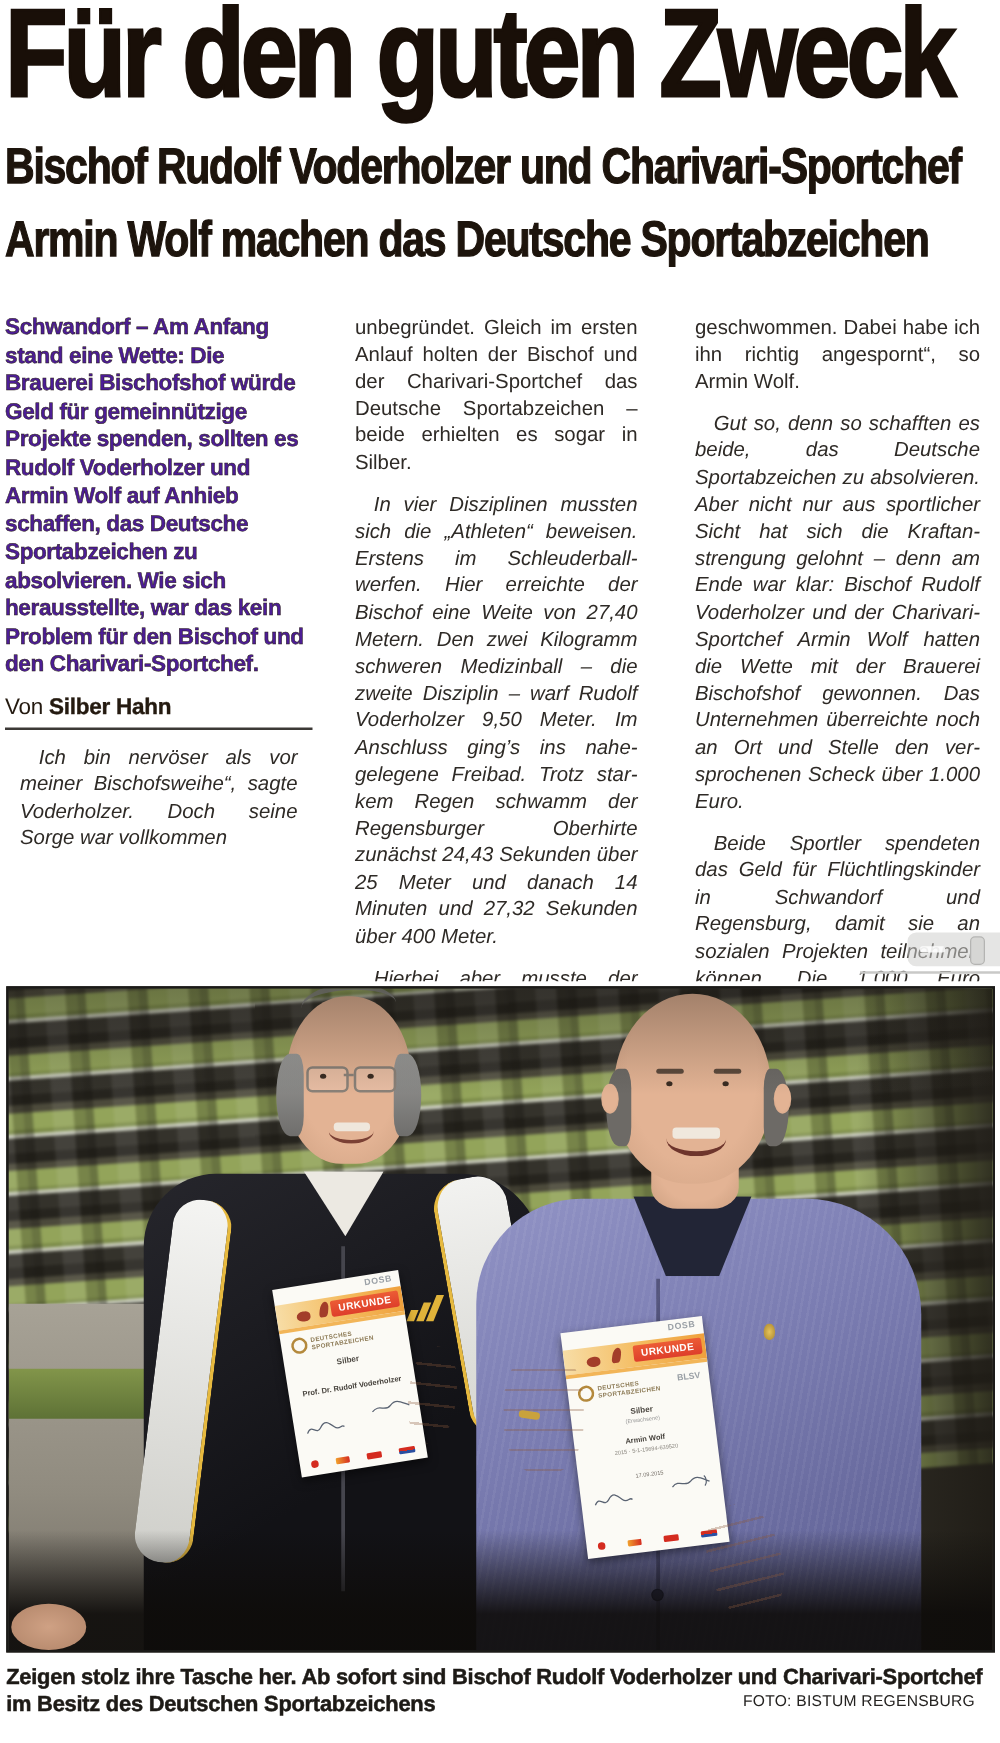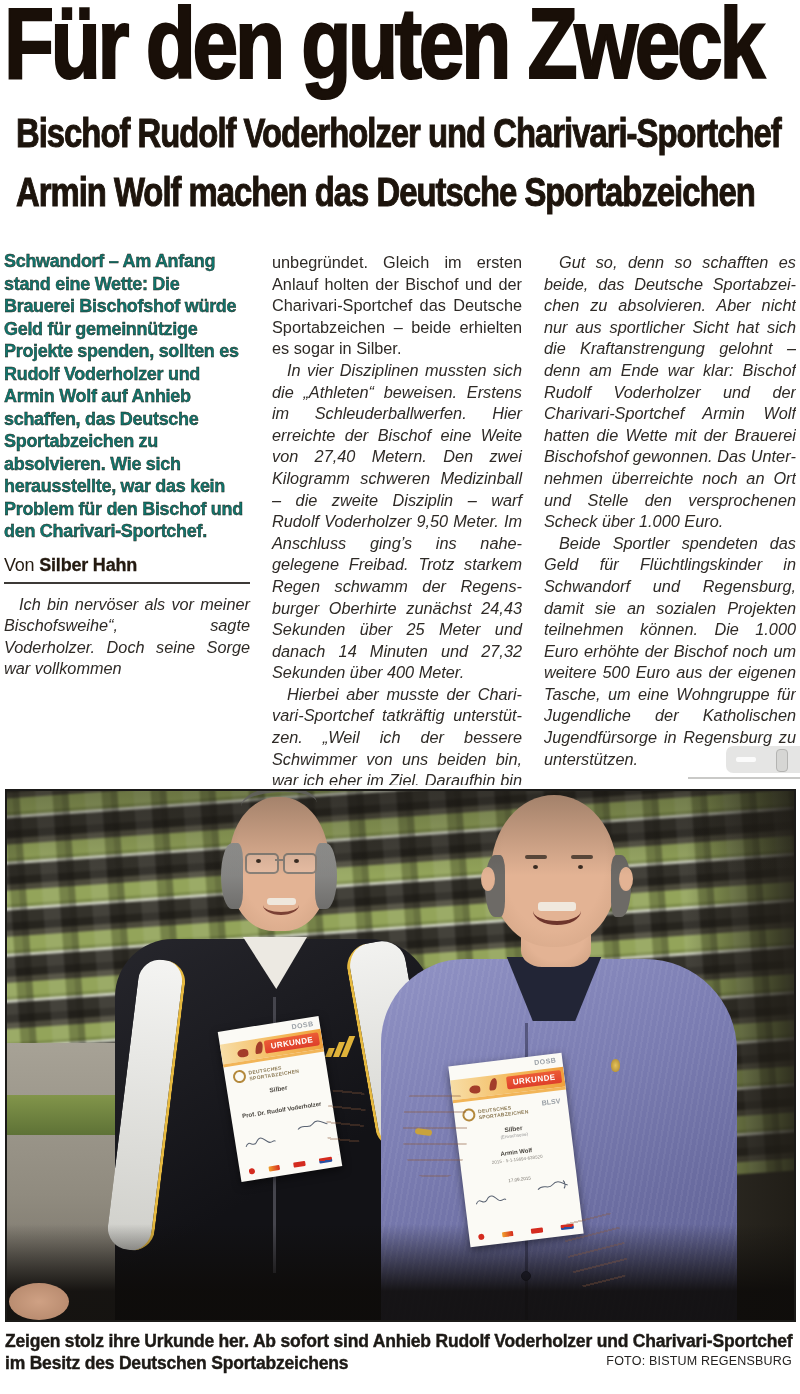--- a/index.html
+++ b/index.html
@@ -4,34 +4,34 @@
 <style>
   html,body{margin:0;padding:0;background:#fff;}
   .page{position:relative;width:800px;height:1394px;background:#fff;overflow:hidden;
         font-family:"Liberation Sans",sans-serif;color:#241c14;}
 
   
   .headline{margin:-6px 0 0 4px;white-space:nowrap;}
   .headline .squeeze{display:inline-block;transform:scaleX(.82);transform-origin:0 50%;
         font-size:100px;line-height:98px;font-weight:700;letter-spacing:-4px;color:#190f08;
         -webkit-text-stroke:2.2px #190f08;}
-  .subhead{margin:12px 0 0 16px;}
+  .subhead{margin:12px 0 0 4px;}
   .subhead div{white-space:nowrap;transform:scaleX(.82);transform-origin:0 50%;
         font-size:40px;line-height:59px;font-weight:700;letter-spacing:-1.2px;color:#1d140c;
         -webkit-text-stroke:1px #1d140c;}
 
   
   .columns{position:absolute;left:4px;top:244px;width:792px;height:541px;overflow:hidden;
         display:grid;grid-template-columns:246px 250px 252px;column-gap:22px;}
   .lead{margin:6px 0 0 0;font-size:18px;line-height:22.5px;font-weight:700;
-        letter-spacing:-.3px;color:#0f766e;-webkit-text-stroke:.4px #241a10;text-align:left;}
+        letter-spacing:-.3px;color:#4c1d95;-webkit-text-stroke:.4px #241a10;text-align:left;}
   .byline{margin:12px 0 6px 0;font-size:18px;letter-spacing:-.2px;color:#241a10;}
   .byline b{-webkit-text-stroke:.3px #241a10;}
   .byline-rule{border:none;border-top:2px solid #3c3936;margin:0 0 10px 0;}
-  .body{margin:0;font-size:16.3px;line-height:21.6px;text-align:justify;color:#2e2a26;
+  .body{margin:12px;font-size:16.3px;line-height:21.6px;text-align:justify;color:#2e2a26;
         hyphens:manual;-webkit-hyphens:manual;}
   .body.indent{text-indent:15px;font-style:italic;}
   .col .body + .body{margin-top:0;}
   .col2 .body:first-child,.col3 .body:first-child{margin-top:8px;}
 
   
   .artifact-track{position:absolute;right:0;top:746px;width:74px;height:27px;
         background:rgba(208,208,206,.55);border-radius:7px 0 0 7px;}
   .artifact-dash{position:absolute;left:10px;top:11px;width:20px;height:5px;
         background:rgba(255,255,255,.85);border-radius:2px;}
@@ -160,21 +160,21 @@
   
   .adidas{position:absolute;left:318px;top:244px;width:30px;height:22px;}
   .adidas span{position:absolute;bottom:0;background:#e0b33a;transform:skewX(-22deg);}
   .adidas span:nth-child(1){left:2px;width:6px;height:9px;}
   .adidas span:nth-child(2){left:11px;width:6px;height:15px;}
   .adidas span:nth-child(3){left:20px;width:6px;height:21px;}
 
   
   .caption{position:absolute;left:5px;top:1331px;width:791px;font-size:17.5px;line-height:21.5px;
         font-weight:700;letter-spacing:-.2px;color:#1d1a16;-webkit-text-stroke:.4px #1d1a16;}
-  .credit{position:absolute;right:4px;bottom:2px;font-size:12.5px;font-weight:400;
+  .credit{position:absolute;right:16px;bottom:2px;font-size:12.5px;font-weight:400;
         letter-spacing:.2px;color:#242220;-webkit-text-stroke:0;}
 </style>
 </head>
 <body>
 
 <div class="page">
 
   <h1 class="headline"><span class="squeeze">Für den guten Zweck</span></h1>
 
   <div class="subhead">
@@ -188,20 +188,21 @@
       <p class="byline"><span>Von</span> <b>Silber Hahn</b></p>
       <hr class="byline-rule">
       <p class="body indent">Ich bin nervöser als vor meiner Bischofs­weihe“, sagte Voderholzer. Doch seine Sorge war vollkommen</p>
     </div>
     <div class="col col2">
       <p class="body">unbegründet. Gleich im ersten Anlauf holten der Bischof und der Charivari-Sportchef das Deutsche Sport­ab­zeichen – beide erhielten es sogar in Silber.</p>
       <p class="body indent">In vier Diszi­plinen mussten sich die „Athleten“ beweisen. Erstens im Schleuder­ball­werfen. Hier erreichte der Bischof eine Weite von 27,40 Metern. Den zwei Kilogramm schweren Medizin­ball – die zweite Disziplin – warf Rudolf Voder­holzer 9,50 Meter. Im Anschluss ging’s ins nahe­gelegene Freibad. Trotz star­kem Regen schwamm der Regens­burger Oberhirte zunächst 24,43 Sekunden über 25 Meter und danach 14 Minuten und 27,32 Sekunden über 400 Meter.</p>
       <p class="body indent">Hierbei aber musste der Chari­vari-Sportchef tatkräftig unterstüt­zen. „Weil ich der bessere Schwim­mer von uns beiden bin, war ich eher im Ziel. Daraufhin bin ich aber wieder zurück und die letzten 100 Meter neben unseren Bischof mit-</p>
     </div>
     <div class="col col3">
+      <p class="body">geschwommen. Dabei habe ich ihn richtig angespornt“, so Armin Wolf.</p>
       <p class="body indent">Gut so, denn so schafften es beide, das Deutsche Sportabzei­chen zu absolvieren. Aber nicht nur aus sportlicher Sicht hat sich die Kraft­an­strengung gelohnt – denn am Ende war klar: Bischof Rudolf Voderholzer und der Charivari-Sportchef Armin Wolf hatten die Wette mit der Brauerei Bischofshof gewonnen. Das Unter­neh­men überreichte noch an Ort und Stelle den ver­sproche­nen Scheck über 1.000 Euro.</p>
       <p class="body indent">Beide Sportler spendeten das Geld für Flücht­lings­kinder in Schwandorf und Regensburg, damit sie an sozialen Projekten teil­nehmen können. Die 1.000 Euro erhöhte der Bischof noch um wei­tere 500 Euro aus der eigenen Tasche, um eine Wohn­gruppe für Jugendliche der Katho­lischen Jugend­für­sorge in Regensburg zu unter­stüt­zen.</p>
     </div>
   </div>
 
   <div class="artifact-track">
     <div class="artifact-dash"></div>
     <div class="artifact-handle"></div>
   </div>
   <div class="artifact-line"></div>
@@ -325,17 +326,17 @@
     <div class="hand hand-ml-right"></div>
     <div class="hand hand-ml-left"></div>
     <div class="hand hand-mr-left"></div>
     <div class="ring"></div>
     <div class="hand hand-mr-right"></div>
 
     <div class="photo-veil"></div>
   </figure>
 
   <div class="caption">
-    <span>Zeigen stolz ihre Urkunde her. Ab sofort sind Anhieb Rudolf Voderholzer und Charivari-Sportchef im Besitz des Deutschen Sportabzeichens</span>
+    <span>Zeigen stolz ihre Tasche her. Ab sofort sind Bischof Rudolf Voderholzer und Charivari-Sportchef im Besitz des Deutschen Sportabzeichens</span>
     <span class="credit">FOTO: BISTUM REGENSBURG</span>
   </div>
 
 </div>
 
 </body></html>

